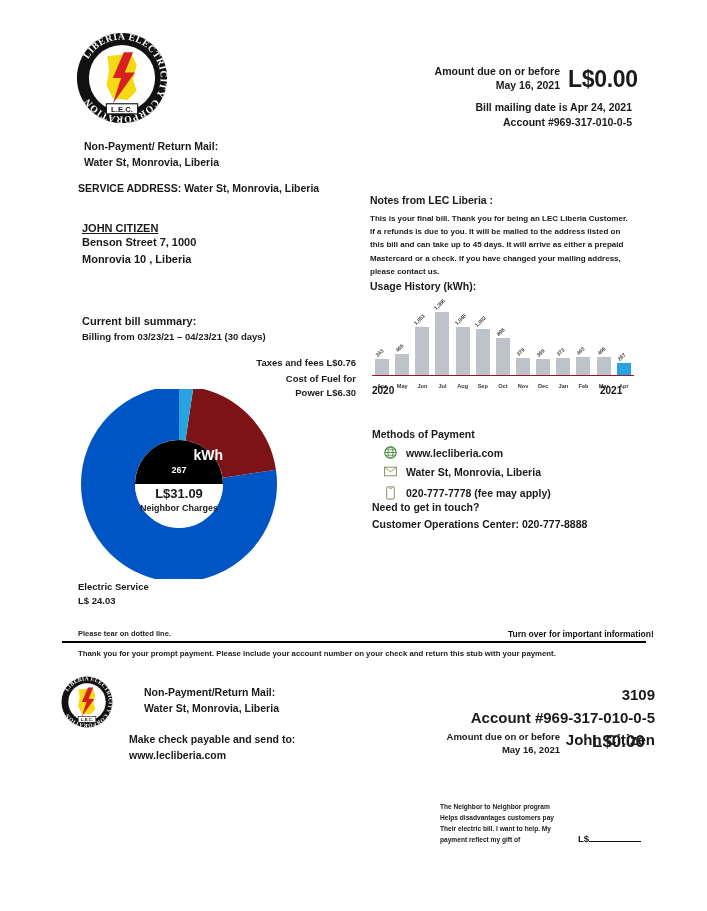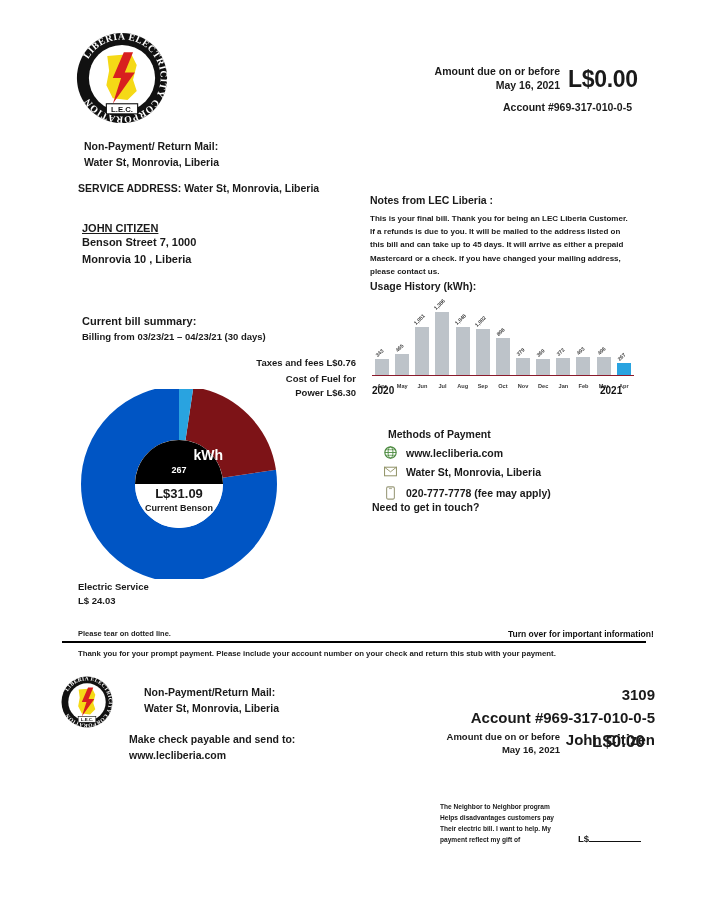--- a/index.html
+++ b/index.html
@@ -109,20 +109,21 @@
     </svg>
   </div>
 
   <div class="abs hdr-label" style="left:370px; top:64px; width:190px;">
     <div>Amount due on or before</div>
     <div>May 16, 2021</div>
   </div>
   <div class="abs hdr-amount" style="left:568px; top:66px;">L$0.00</div>
 
   <div class="abs hdr-sub" style="left:330px; top:100px; width:302px;">
+    <div>Bill mailing date is Apr 24, 2021</div>
     <div>Account #969-317-010-0-5</div>
   </div>
 
   <div class="abs addr" style="left:84px; top:139px;">
     <div>Non-Payment/ Return Mail:</div>
     <div>Water St, Monrovia, Liberia</div>
   </div>
 
   <div class="abs svc" style="left:78px; top:182px;">SERVICE ADDRESS: Water St, Monrovia, Liberia</div>
 
@@ -152,21 +153,21 @@
 
       <circle cx="104" cy="95" r="44" fill="#ffffff"></circle>
       <path d="M 60,95 A 44,44 0 0 1 148,95 Z" fill="#000000"></path>
     </svg>
     <div class="abs" style="left:60px; top:58px; width:88px; text-align:center; color:#fff;">
       <div class="hole-kwh">kWh</div>
       <div class="hole-num">267</div>
     </div>
     <div class="abs" style="left:54px; top:97px; width:100px; text-align:center;">
       <div class="hole-amt">L$31.09</div>
-      <div class="hole-cap">Current Benson</div>
+      <div class="hole-cap">Neighbor Charges</div>
     </div>
   </div>
 
   <div class="abs legend" style="left:78px; top:580px;">
     <div>Electric Service</div>
     <div>L$ 24.03</div>
   </div>
 
   <div class="abs notes-title" style="left:370px; top:194px;">Notes from LEC Liberia :</div>
   <div class="abs notes-body" style="left:370px; top:212px;">This is your final bill. Thank you for being an LEC Liberia Customer. If a refunds is due to you. It will be mailed to the address listed on this bill and can take up to 45 days. It will arrive as either a prepaid Mastercard or a check. If you have changed your mailing address, please contact us.</div>
@@ -241,21 +242,21 @@
         <div class="month" style="width: 20.1538px;">Dec</div>
         <div class="month" style="width: 20.1538px;">Jan</div>
         <div class="month" style="width: 20.1538px;">Feb</div>
         <div class="month" style="width: 20.1538px;">Mar</div>
         <div class="month" style="width: 20.1538px;">Apr</div>
       </div>
   </div>
   <div class="year" style="left:372px; top:385px;">2020</div>
   <div class="year" style="left:600px; top:385px;">2021</div>
 
-  <div class="abs pm-title" style="left:388px; top:428px;">Methods of Payment</div>
+  <div class="abs pm-title" style="left:372px; top:428px;">Methods of Payment</div>
 
   <div class="abs pm-row" style="left:384px; top:446px;">
     <span class="pm-icon">
       <svg width="13" height="13" viewBox="0 0 16 16">
         <circle cx="8" cy="8" r="7" fill="none" stroke="#4b8a3f" stroke-width="1.4"></circle>
         <ellipse cx="8" cy="8" rx="3" ry="7" fill="none" stroke="#4b8a3f" stroke-width="1.1"></ellipse>
         <line x1="1" y1="8" x2="15" y2="8" stroke="#4b8a3f" stroke-width="1.1"></line>
         <line x1="2" y1="4.6" x2="14" y2="4.6" stroke="#4b8a3f" stroke-width="0.9"></line>
         <line x1="2" y1="11.4" x2="14" y2="11.4" stroke="#4b8a3f" stroke-width="0.9"></line>
       </svg>
@@ -277,20 +278,21 @@
     <span class="pm-icon">
       <svg width="9" height="14" viewBox="0 0 10 15">
         <rect x="0.7" y="0.7" width="8.6" height="13.6" rx="1.4" fill="none" stroke="#9a9a7a" stroke-width="1.2"></rect>
         <line x1="3.4" y1="2.6" x2="6.6" y2="2.6" stroke="#9a9a7a" stroke-width="0.9"></line>
       </svg>
     </span>
     <span>020-777-7778 (fee may apply)</span>
   </div>
 
   <div class="abs pm-note" style="left:372px; top:501px;">Need to get in touch?</div>
+  <div class="abs pm-coc" style="left:372px; top:518px;">Customer Operations Center: 020-777-8888</div>
 
   <div class="abs tear-lbl" style="left:78px; top:629px;">Please tear on dotted line.</div>
   <div class="abs turnover" style="left:508px; top:629px;">Turn over for important information!</div>
   <div class="rule" style="left:62px; top:641px; width:584px; height:2px;"></div>
 
   <div class="abs thanks" style="left:78px; top:649px;">Thank you for your prompt payment. Please include your account number on your check and return this stub with your payment.</div>
 
   <div class="logo-wrap" style="left:61px; top:676px;">
     <svg width="52" height="52" viewBox="0 0 100 100">
       <circle cx="50" cy="50" r="49" fill="#111"></circle>

